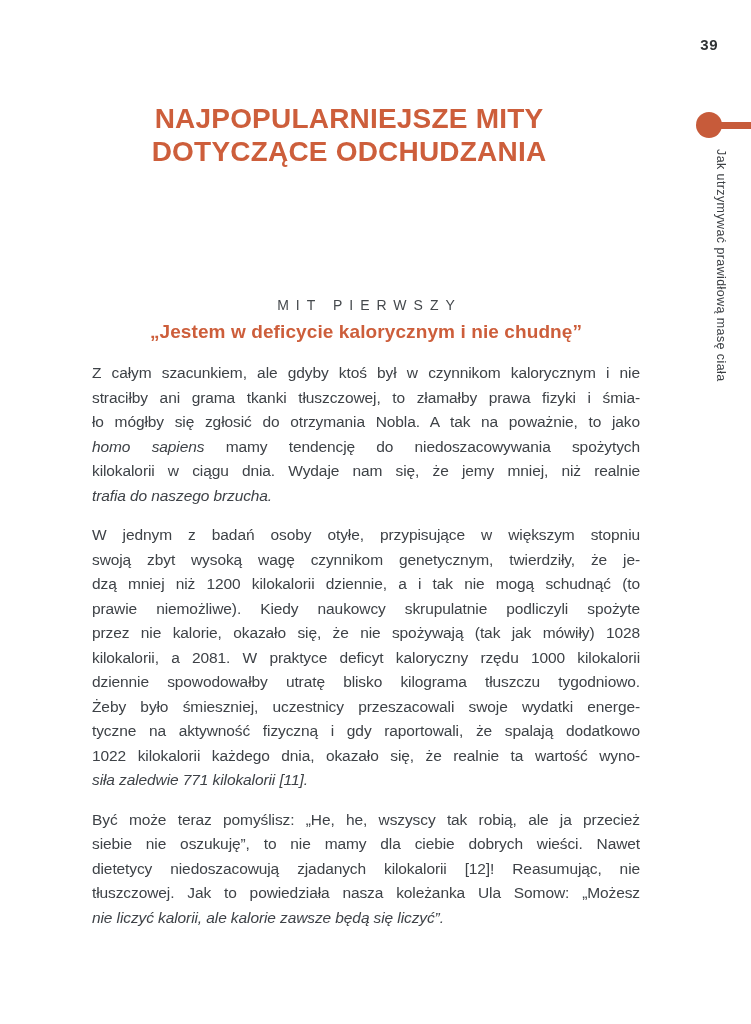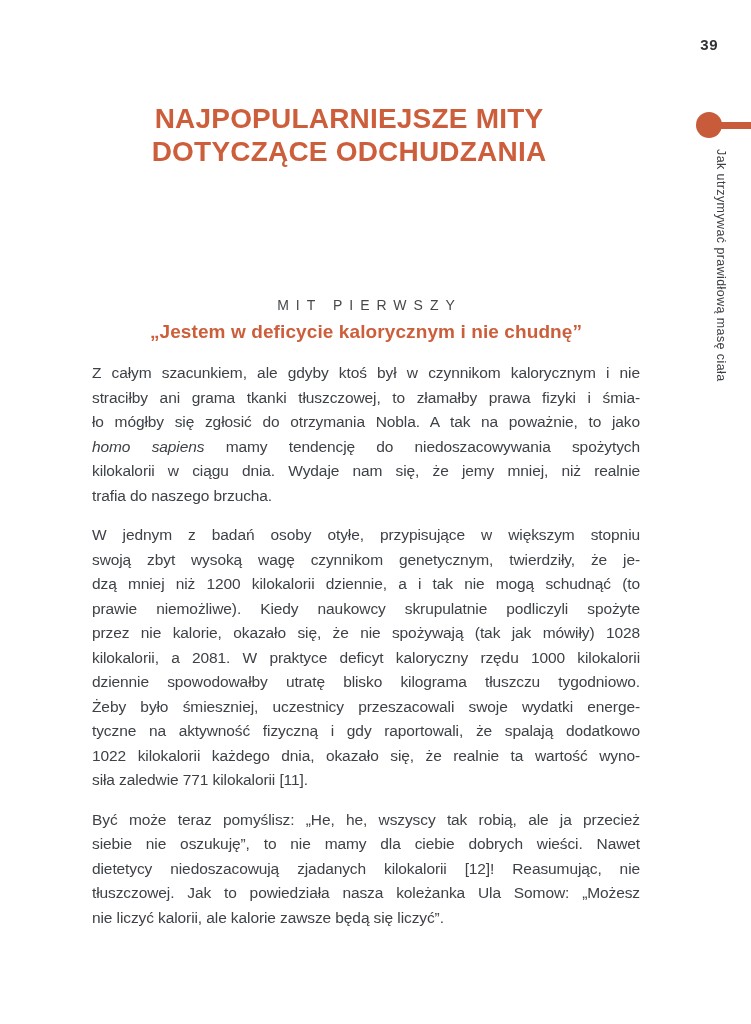--- a/index.html
+++ b/index.html
@@ -90,20 +90,21 @@
   }
   .para { margin: 0 0 15px 0; }
   .jline {
     display: block;
     text-align: justify;
     text-align-last: justify;
   }
   .jline.last {
     text-align: left;
     text-align-last: left;
+    font-style: italic;
   }
   .jline em { font-style: italic; }
 </style>
 </head>
 <body>
 
 <div class="page">
 
   <div class="page-number">39</div>
 

